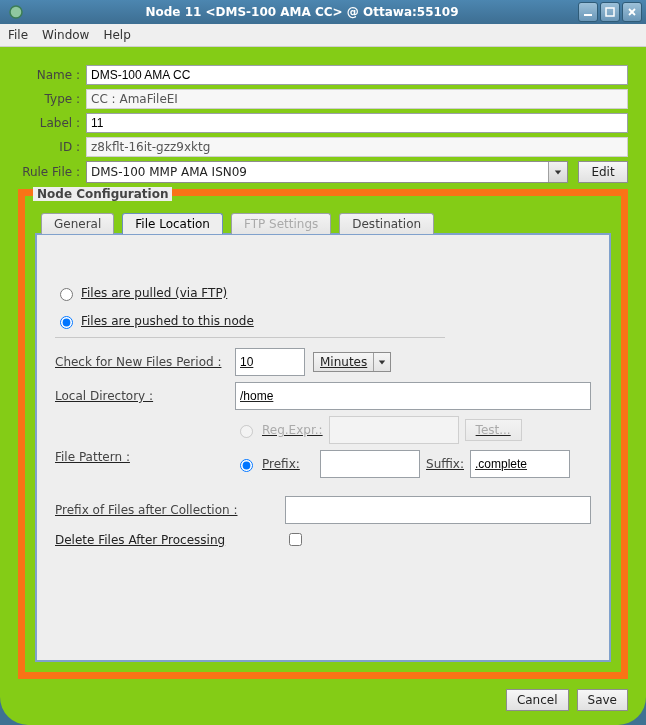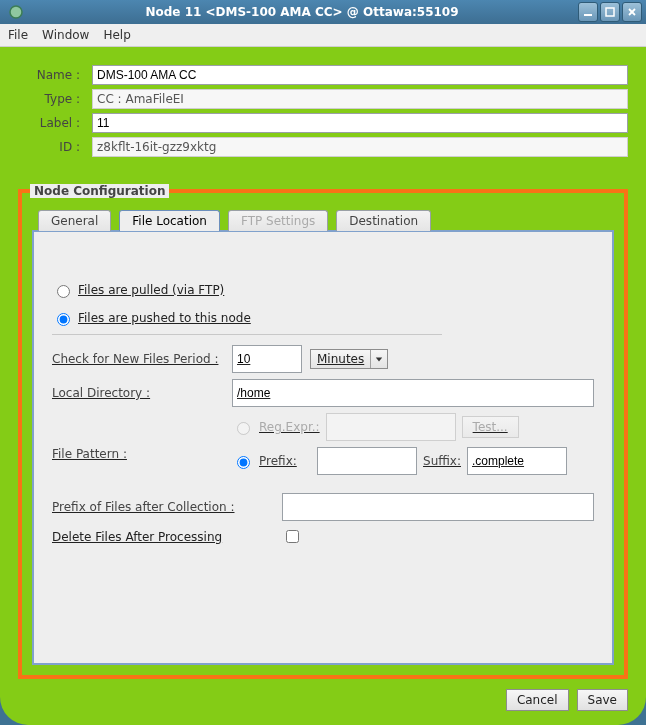--- a/index.html
+++ b/index.html
@@ -63,21 +63,21 @@
     display: flex; flex-direction: column;
     box-sizing: border-box;
   }
   .form-row {
     display: flex; align-items: center;
     margin-bottom: 4px;
   }
   .form-row .lbl {
     width: 62px;
     text-align: right;
-    margin-right: 12px;
+    margin-right: 6px;
     color: #444;
     font-size: 12px;
   }
   .form-row input[type=text] {
     flex: 1;
     height: 20px;
     border: 1px solid #9aa0a6;
     background: #fff;
     font-size: 12px;
     padding: 0 4px;
@@ -118,22 +118,22 @@
     min-width: 50px;
     padding: 0 10px;
     border: 1px solid #8d8d8d;
     background: linear-gradient(to bottom,#f7f7f7,#e1e1e1);
     font-size: 12px;
     display: inline-flex; align-items: center; justify-content: center;
     box-sizing: border-box;
   }
   
   .fieldset {
-    border: 4px solid #f97316;
-    margin-top: 28px;
+    border: 7px solid #f97316;
+    margin-top: 2px;
     padding: 10px 10px 10px 10px;
     position: relative;
     flex: 1;
     display: flex; flex-direction: column;
     box-sizing: border-box;
   }
   .fieldset .legend {
     position: absolute;
     top: -9px; left: 8px;
     background: #eeeeee;
@@ -288,20 +288,33 @@
       <span class="lbl">Type :</span>
       <div class="ro">CC : AmaFileEI</div>
     </div>
     <div class="form-row">
       <span class="lbl">Label :</span>
       <input type="text" class="sm" value="11" style="">
     </div>
     <div class="form-row">
       <span class="lbl">ID :</span>
       <div class="ro">z8kflt-16it-gzz9xktg</div>
+    </div>
+    <div class="form-row">
+      <span class="lbl">Rule File :</span>
+      <div class="combo">
+        <div class="combo-text">DMS-100 MMP AMA ISN09</div>
+        <div class="combo-btn">
+          <svg class="chevron" width="8" height="8" viewBox="0 0 10 10">
+              <polygon points="1,3 9,3 5,8"></polygon>
+            </svg>
+        </div>
+      </div>
+      <span style="width:10px;"></span>
+      <div class="btn">Edit</div>
     </div>
 
     <div class="fieldset">
       <div class="legend">Node Configuration</div>
 
       <div class="tabs">
         <div class="tab-strip">
           <div class="tab">General</div>
           <div class="tab active">File Location</div>
           <div class="tab disabled">FTP Settings</div>

